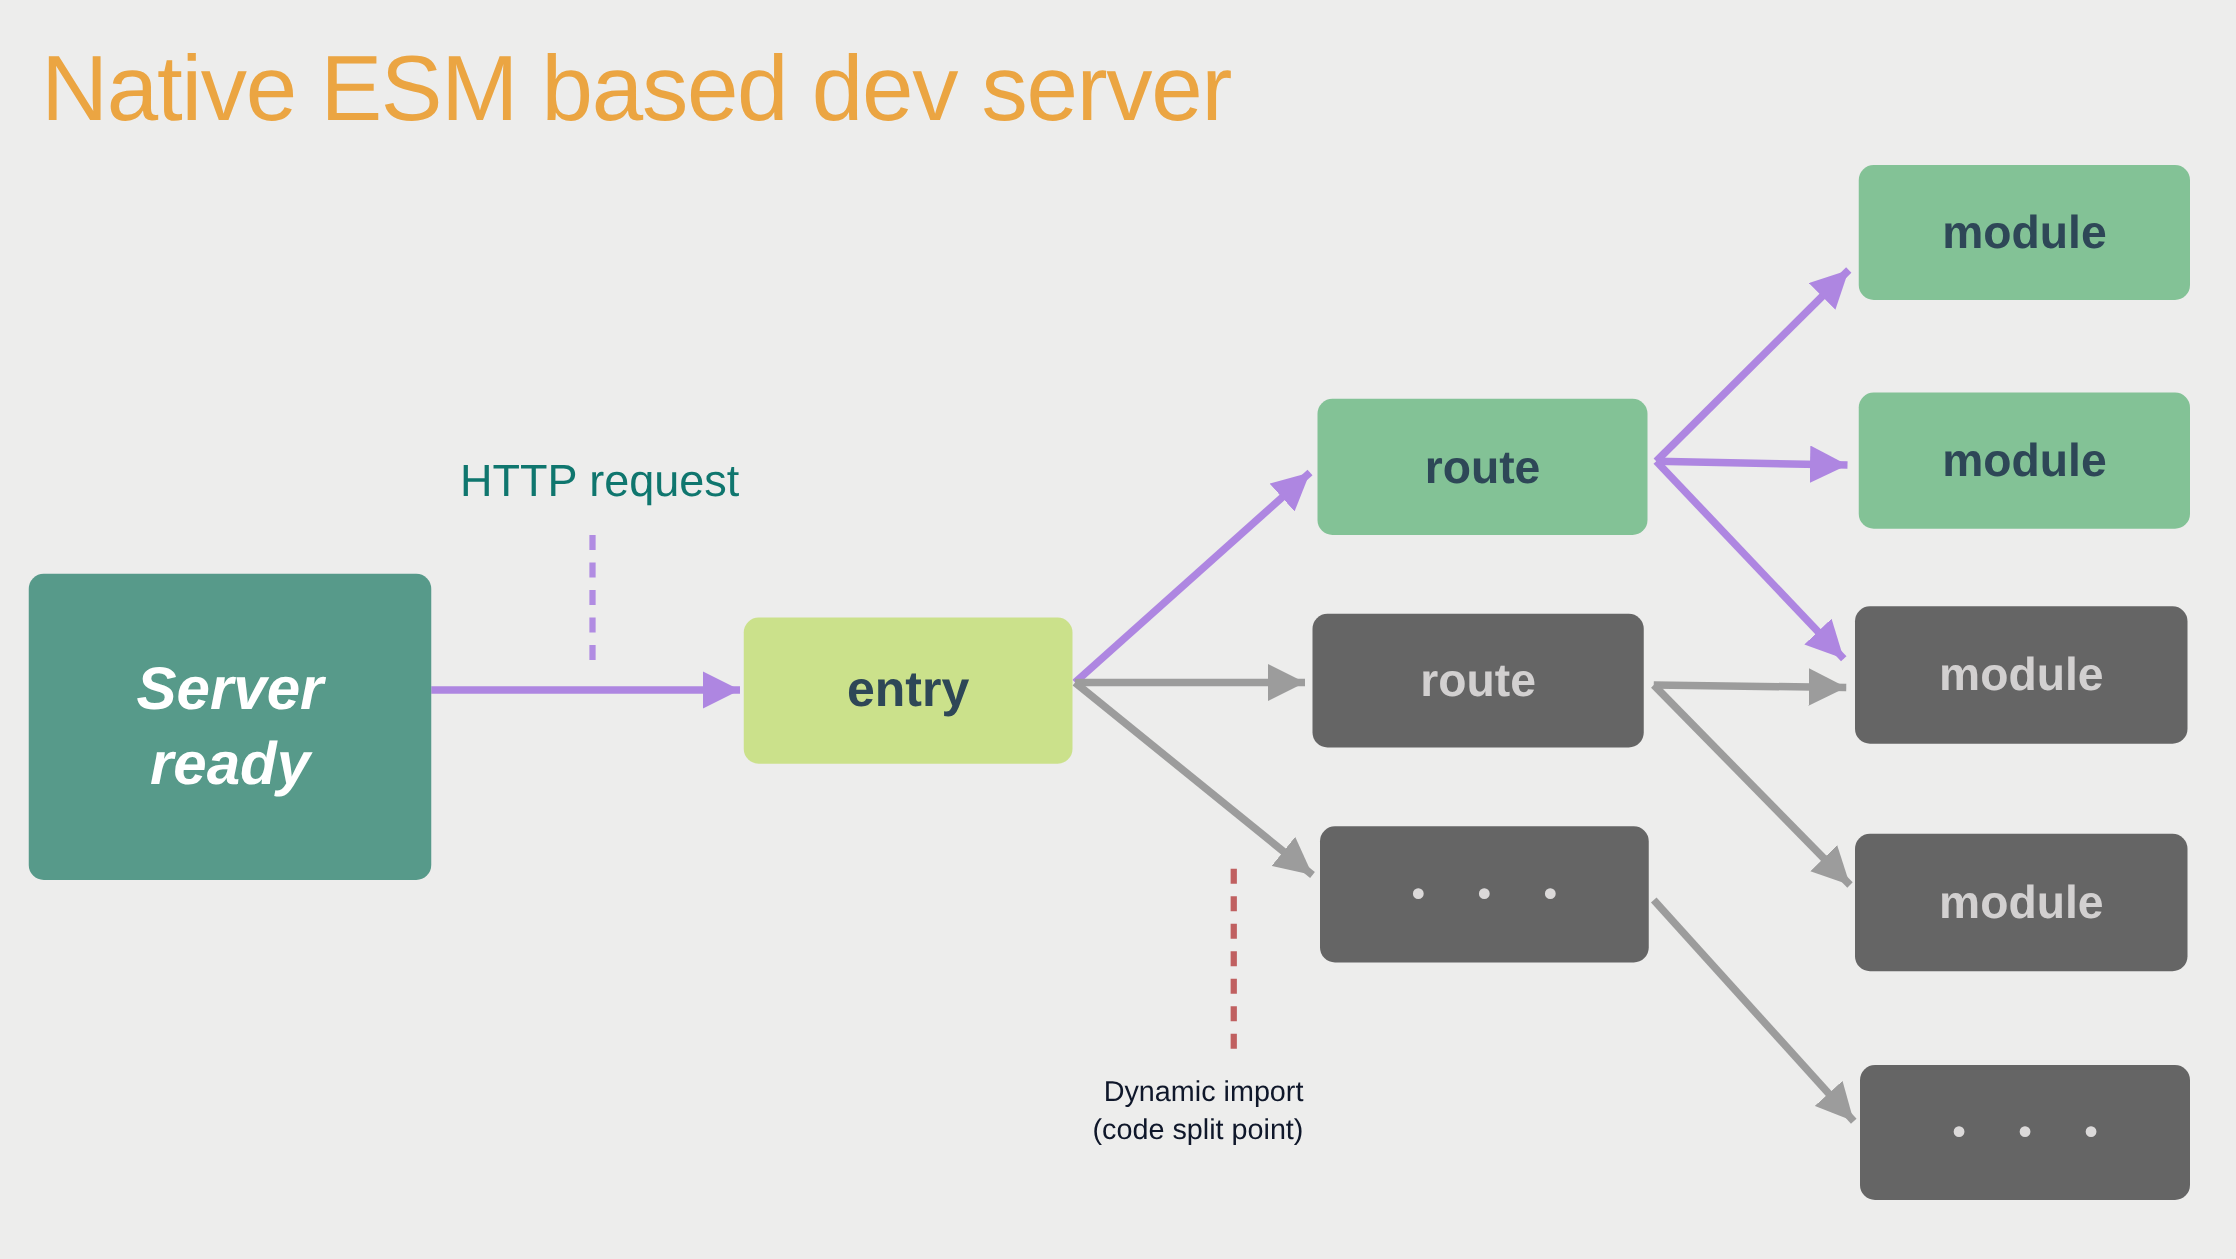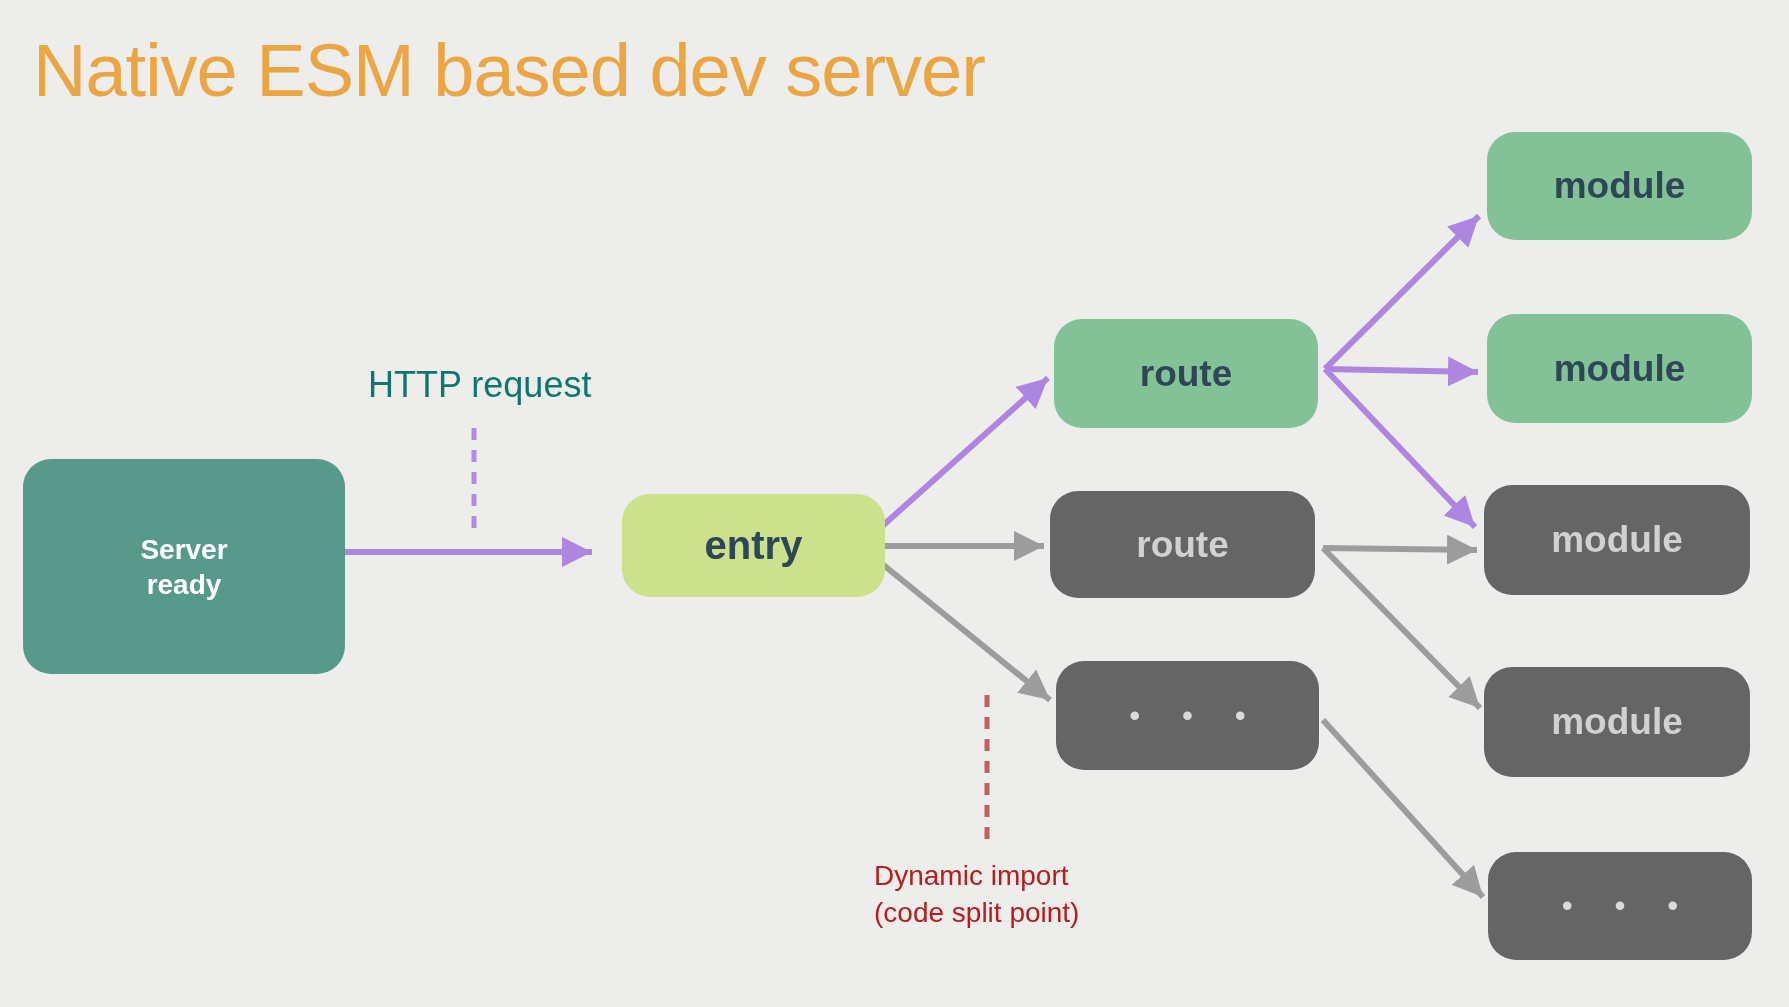--- a/index.html
+++ b/index.html
@@ -20,35 +20,35 @@
     top: 28px;
     font-size: 74px;
     font-weight: 500;
     letter-spacing: -1px;
     color: #eba542;
     white-space: nowrap;
     text-align: center;
   }
   .node {
     position: absolute;
-    border-radius: 28px;
+    border-radius: 12px;
     display: flex;
     align-items: center;
     justify-content: center;
     font-weight: bold;
     text-align: center;
     white-space: pre-line;
   }
   .teal  { background: #579a8a; color: #ffffff; }
   .lime  { background: #cbe18b; color: #2e4757; }
   .green { background: #83c296; color: #2e4757; }
   .gray  { background: #656565; color: #d2d0d0; }
 
-  #node-server      { left: 23px;   top: 459px; width: 322px; height: 215px; font-size: 28px; line-height: 1.25; }
-  #node-entry       { left: 595px;  top: 494px; width: 263px; height: 103px; font-size: 40px; margin-left: 27px; }
+  #node-server      { left: 23px;   top: 459px; width: 322px; height: 245px; font-size: 48px; line-height: 1.25; font-style: italic; }
+  #node-entry       { left: 595px;  top: 494px; width: 263px; height: 117px; font-size: 40px; }
   #node-route-top   { left: 1054px; top: 319px; width: 264px; height: 109px; font-size: 37px; }
   #node-route-mid   { left: 1050px; top: 491px; width: 265px; height: 107px; font-size: 37px; }
   #node-more-mid    { left: 1056px; top: 661px; width: 263px; height: 109px; }
   #node-module-1    { left: 1487px; top: 132px; width: 265px; height: 108px; font-size: 37px; }
   #node-module-2    { left: 1487px; top: 314px; width: 265px; height: 109px; font-size: 37px; }
   #node-module-3    { left: 1484px; top: 485px; width: 266px; height: 110px; font-size: 37px; }
   #node-module-4    { left: 1484px; top: 667px; width: 266px; height: 110px; font-size: 37px; }
   #node-more-bottom { left: 1488px; top: 852px; width: 264px; height: 108px; }
 
   .dots {
@@ -64,23 +64,24 @@
   }
   #label-http-request {
     left: 368px;
     top: 364px;
     font-size: 36px;
     color: #0f766e;
   }
   #label-dynamic-import {
     left: 874px;
     top: 858px;
-    font-size: 28px;
+    font-size: 23px;
     line-height: 1.32;
-    color: #b91c1c;
+    color: #0f172a;
+    text-align: right;
   }
   #arrows-layer {
     position: absolute;
     left: 0;
     top: 0;
     pointer-events: none;
   }
 </style>
 </head>
 <body>

